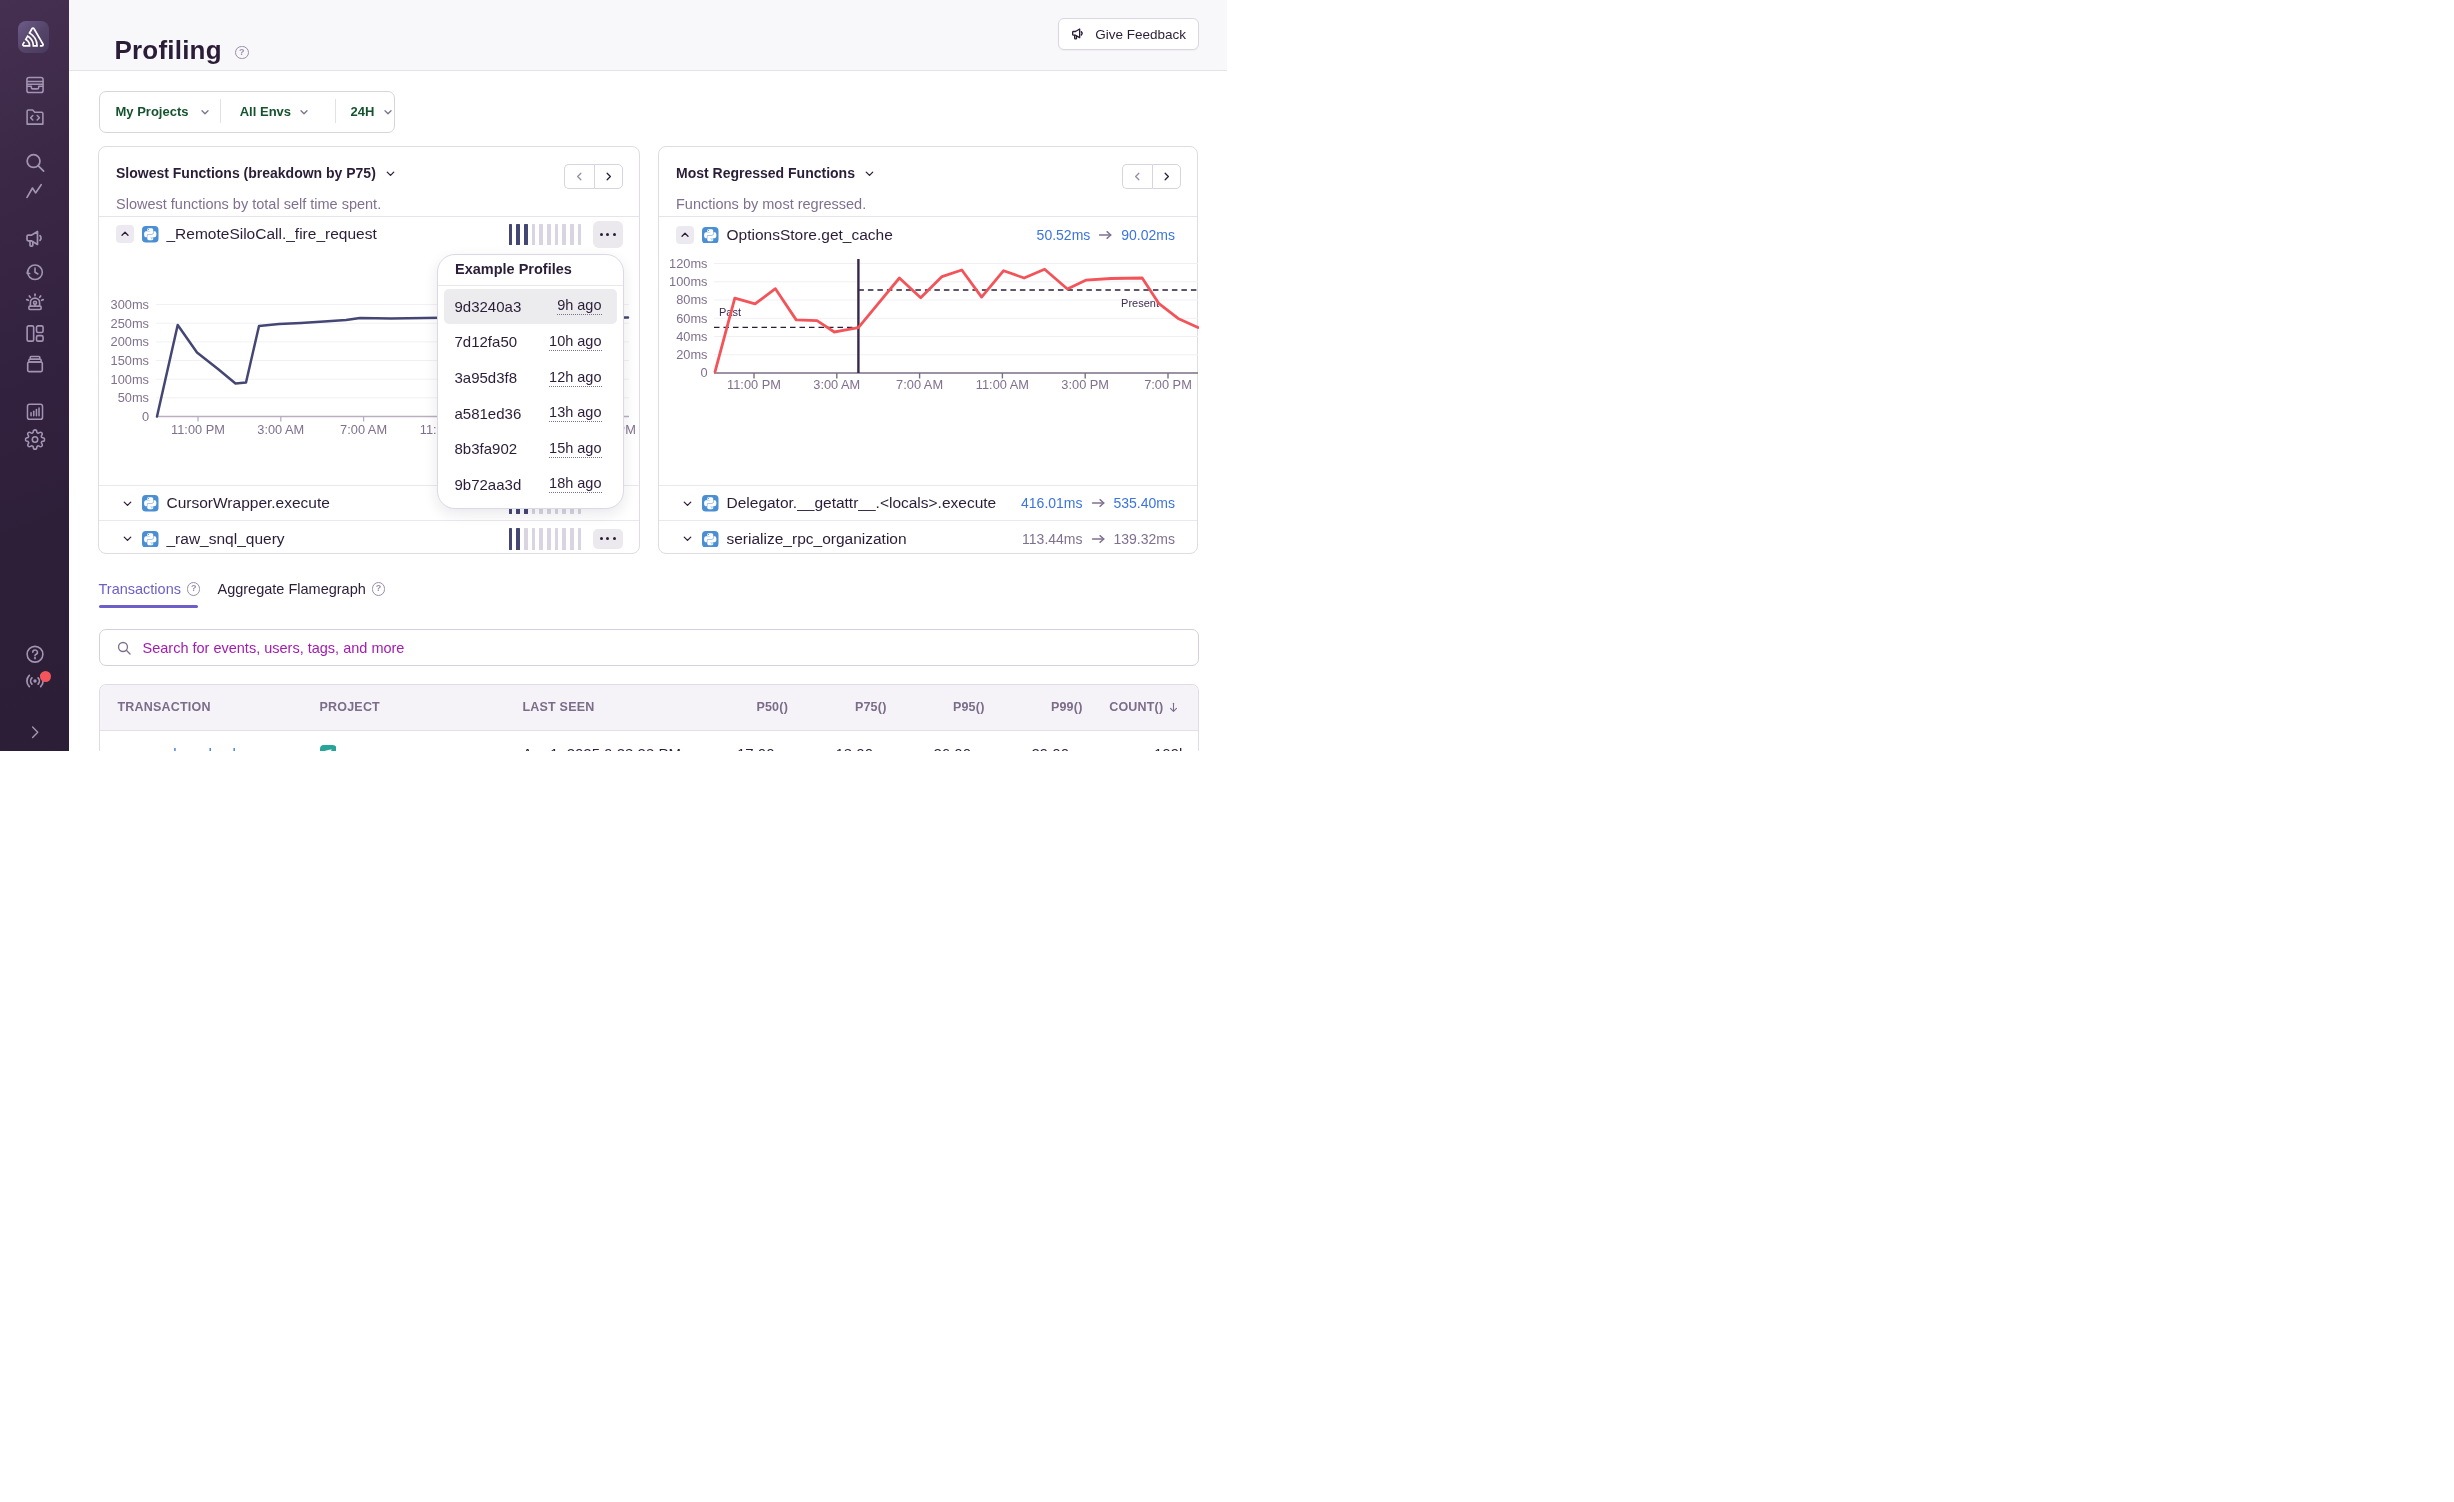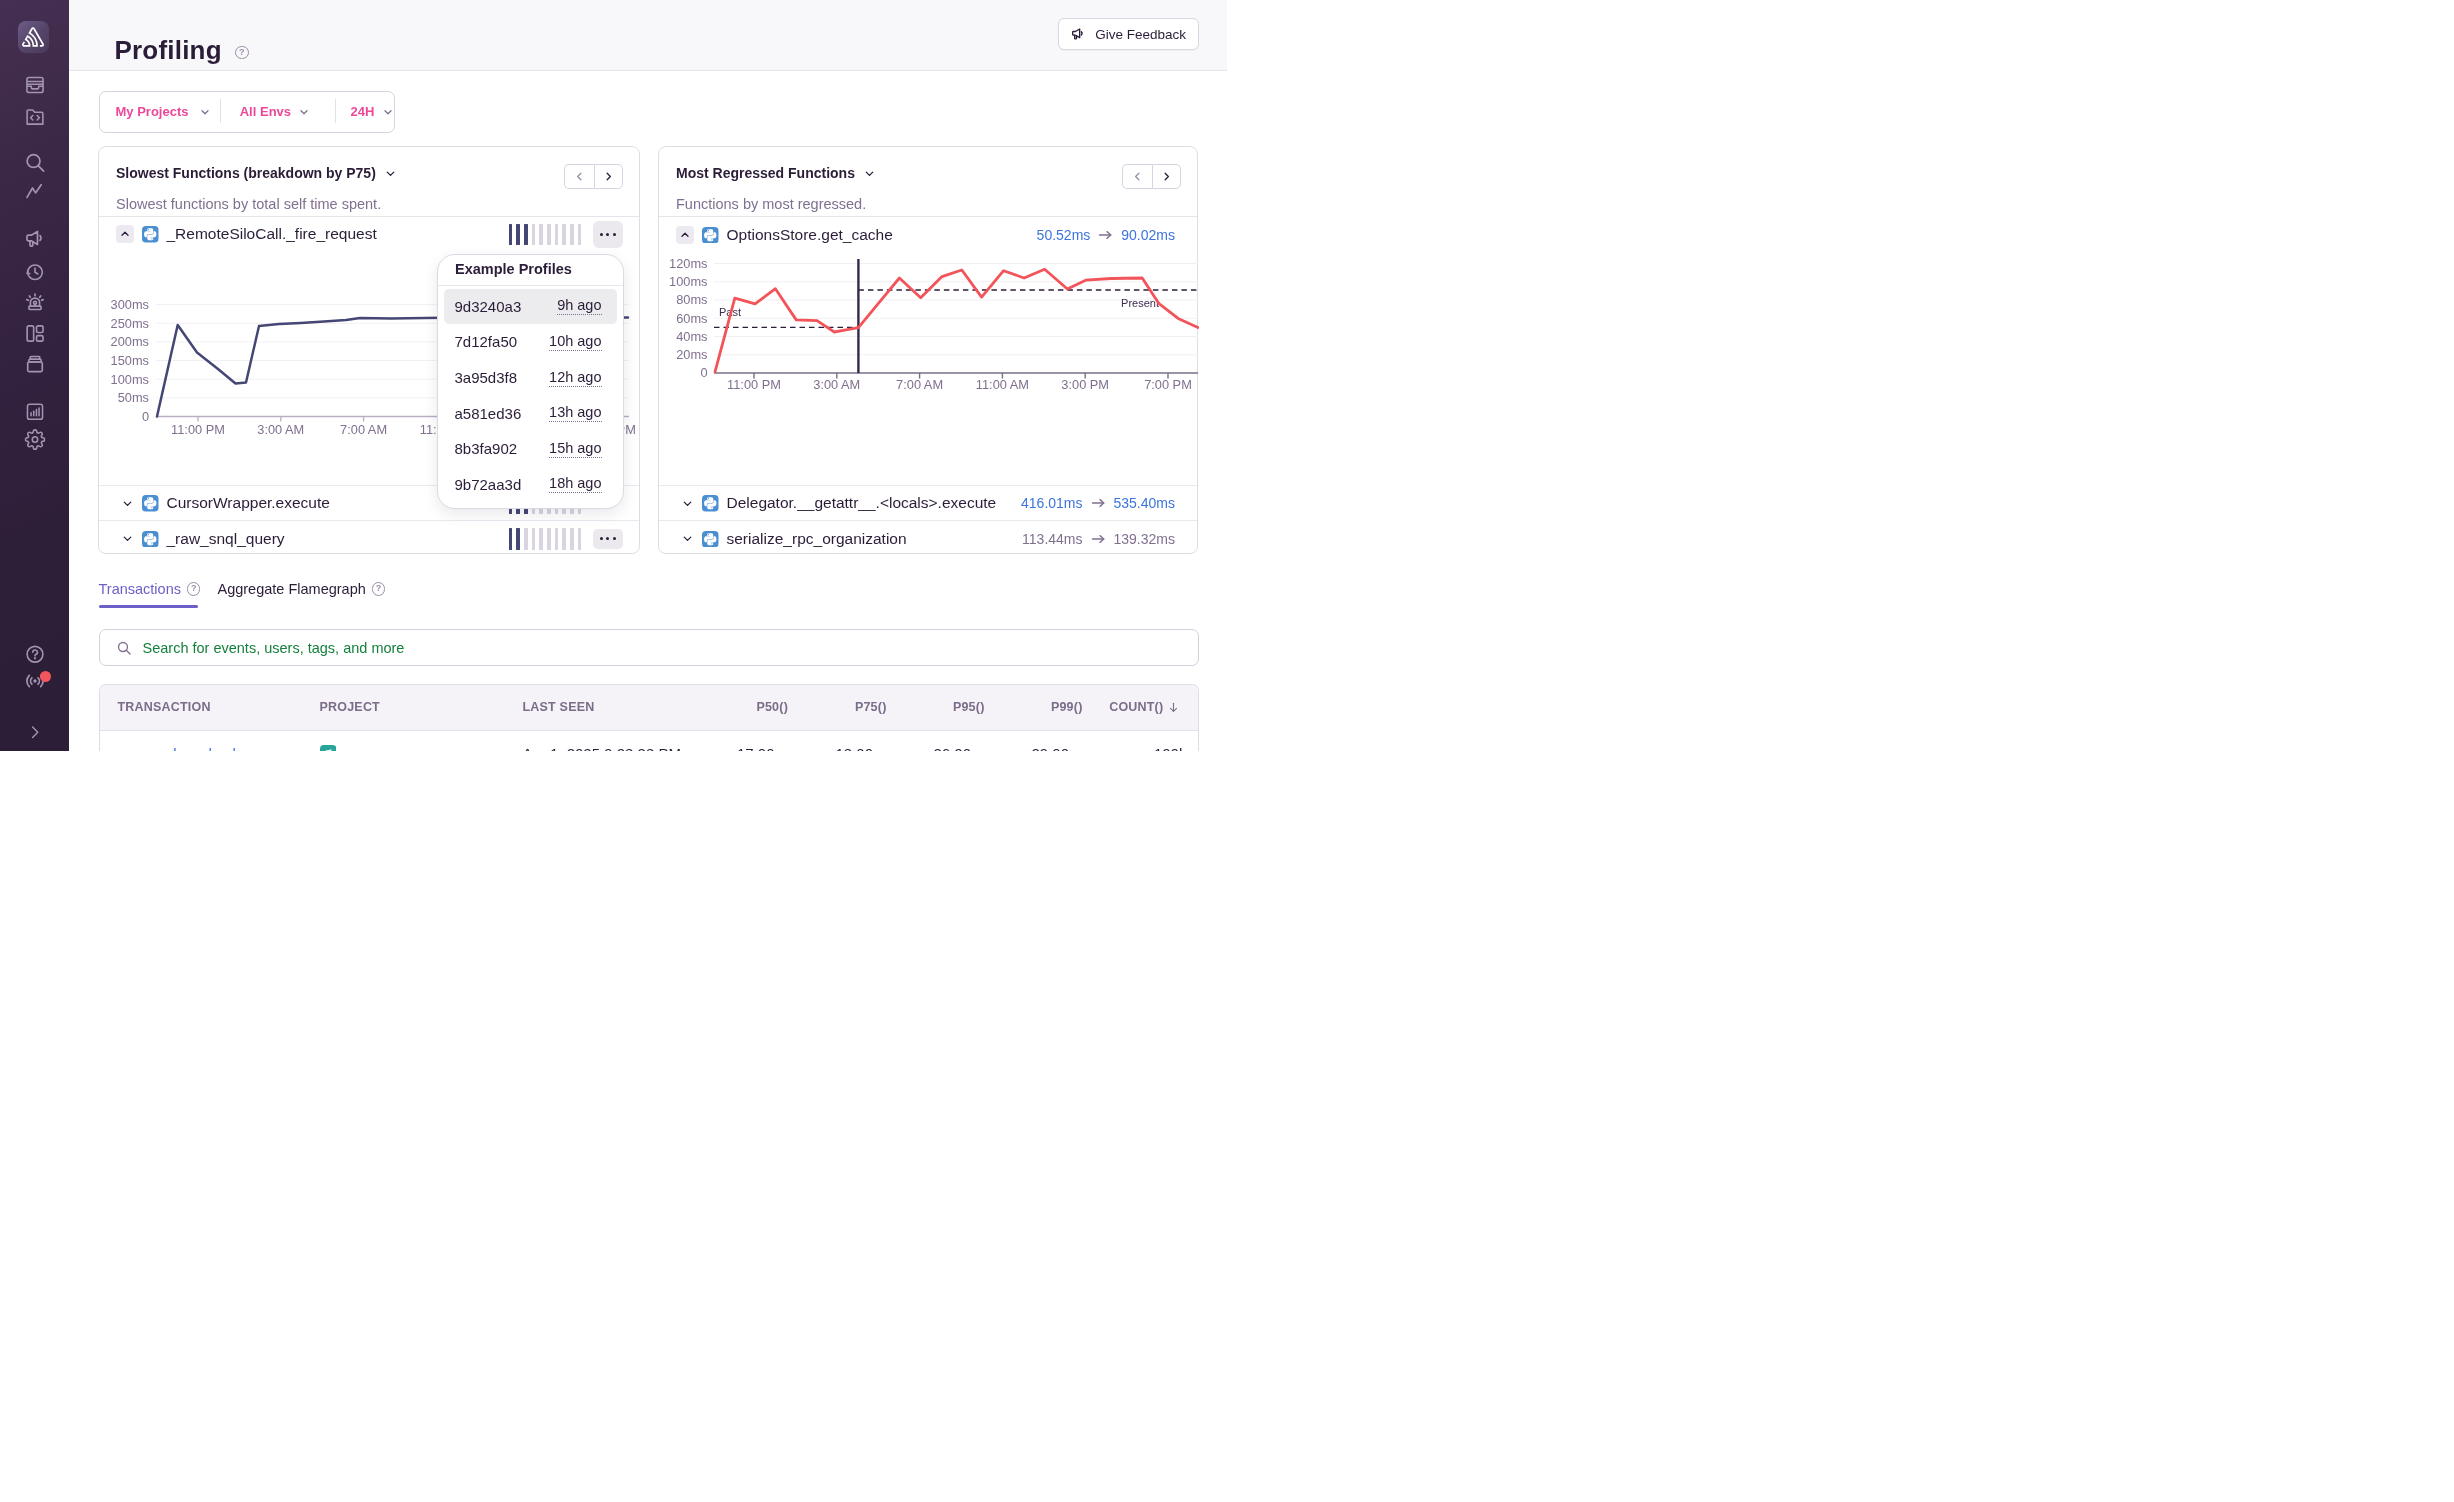--- a/index.html
+++ b/index.html
@@ -18,21 +18,21 @@
        border-bottom:1px solid #e6e2ea;z-index:5}
   #hdr h1{position:absolute;left:29.5px;top:18.5px;margin:16px;font-size:26px;color:#2b1d38;letter-spacing:.2px}
   .qicon{display:inline-block;width:13.5px;height:13.5px;border:1.3px solid #9b8da9;border-radius:50%;
      color:#9b8da9;font-size:9px;font-weight:bold;text-align:center;line-height:11px;box-sizing:border-box;}
   #fdbk{position:absolute;right:28.5px;top:18.4px;height:31.6px;box-sizing:border-box;
     background:#fff;border:1px solid #dcd6e3;border-radius:6px;display:flex;align-items:center;
     gap:9px;padding:0 11.5px;font-size:13.5px;font-weight:normal;color:#2b1d38;box-shadow:0 1px 1px rgba(40,30,60,.04);}
   
   #filters{position:absolute;left:98.5px;top:91px;width:296px;height:41.5px;box-sizing:border-box;
     border:1px solid #d8d3de;border-radius:7px;display:flex;align-items:stretch;background:#fff;z-index:4}
-  .fseg{display:flex;align-items:center;font-size:13px;font-weight:bold;color:#ec4899;}
+  .fseg{display:flex;align-items:center;font-size:13px;font-weight:bold;color:#14532d;}
   .fdiv{width:1px;background:#e4e0e9;margin:7px 0 8.5px}
   
   .card{position:absolute;top:145.5px;height:408.5px;box-sizing:border-box;background:#fff;
     border:1px solid #e0dce4;border-radius:8px;}
   #card1{left:98px;width:542px}
   #card2{left:658px;width:540px}
   .chead{position:absolute;left:0;top:0;right:0;height:69.5px;border-bottom:1px solid #e7e3ea}
   .ctitle{position:absolute;left:17px;top:18px;font-size:14px;font-weight:bold;color:#2b1d38;
      display:flex;align-items:center;gap:8px}
   .csub{position:absolute;left:17px;top:49.4px;font-size:14.5px;color:#80708f}
@@ -66,21 +66,21 @@
   .prow .pid{position:absolute;left:10.5px;font-size:15px;color:#2b1d38}
   .prow .pago{position:absolute;right:15.5px;font-size:14.5px;color:#2b1d38;
       border-bottom:1.4px dotted #7e7190;padding-bottom:1px}
   .prow.hl{background:#ececee}
   
   #tabs{position:absolute;left:98.5px;top:578px;height:22px;display:flex;gap:17px;z-index:4}
   .tab{display:flex;align-items:center;gap:6px;font-size:14.5px}
   #tabu{position:absolute;left:98.5px;top:604.5px;width:99.5px;height:3px;background:#6c5fc7;border-radius:2px}
   #search{position:absolute;left:98.5px;top:629px;width:1100px;height:37px;box-sizing:border-box;
     border:1px solid #d5d0dd;border-radius:7px;display:flex;align-items:center;z-index:4}
-  #search .ph{margin-left:37px;font-size:14.5px;color:#15803d}
+  #search .ph{margin-left:37px;font-size:14.5px;color:#a21caf}
   #table{position:absolute;left:98.5px;top:683.5px;width:1100px;height:67.5px;box-sizing:border-box;
     border:1px solid #e0dce4;border-bottom:none;border-radius:7px 7px 0 0;overflow:hidden;z-index:4;background:#fff}
   #thead{position:absolute;left:0;top:0;right:0;height:45px;background:#f5f3f7;border-bottom:1px solid #e4e0e9}
   .th{position:absolute;top:0;height:45px;display:flex;align-items:center;font-size:12.5px;font-weight:bold;
       color:#7b6c8a;letter-spacing:.2px}
   .td{position:absolute;top:45px;height:48px;display:flex;align-items:center;font-size:15px}
   .ralign{justify-content:flex-end}
 </style>
 </head>
 <body>

